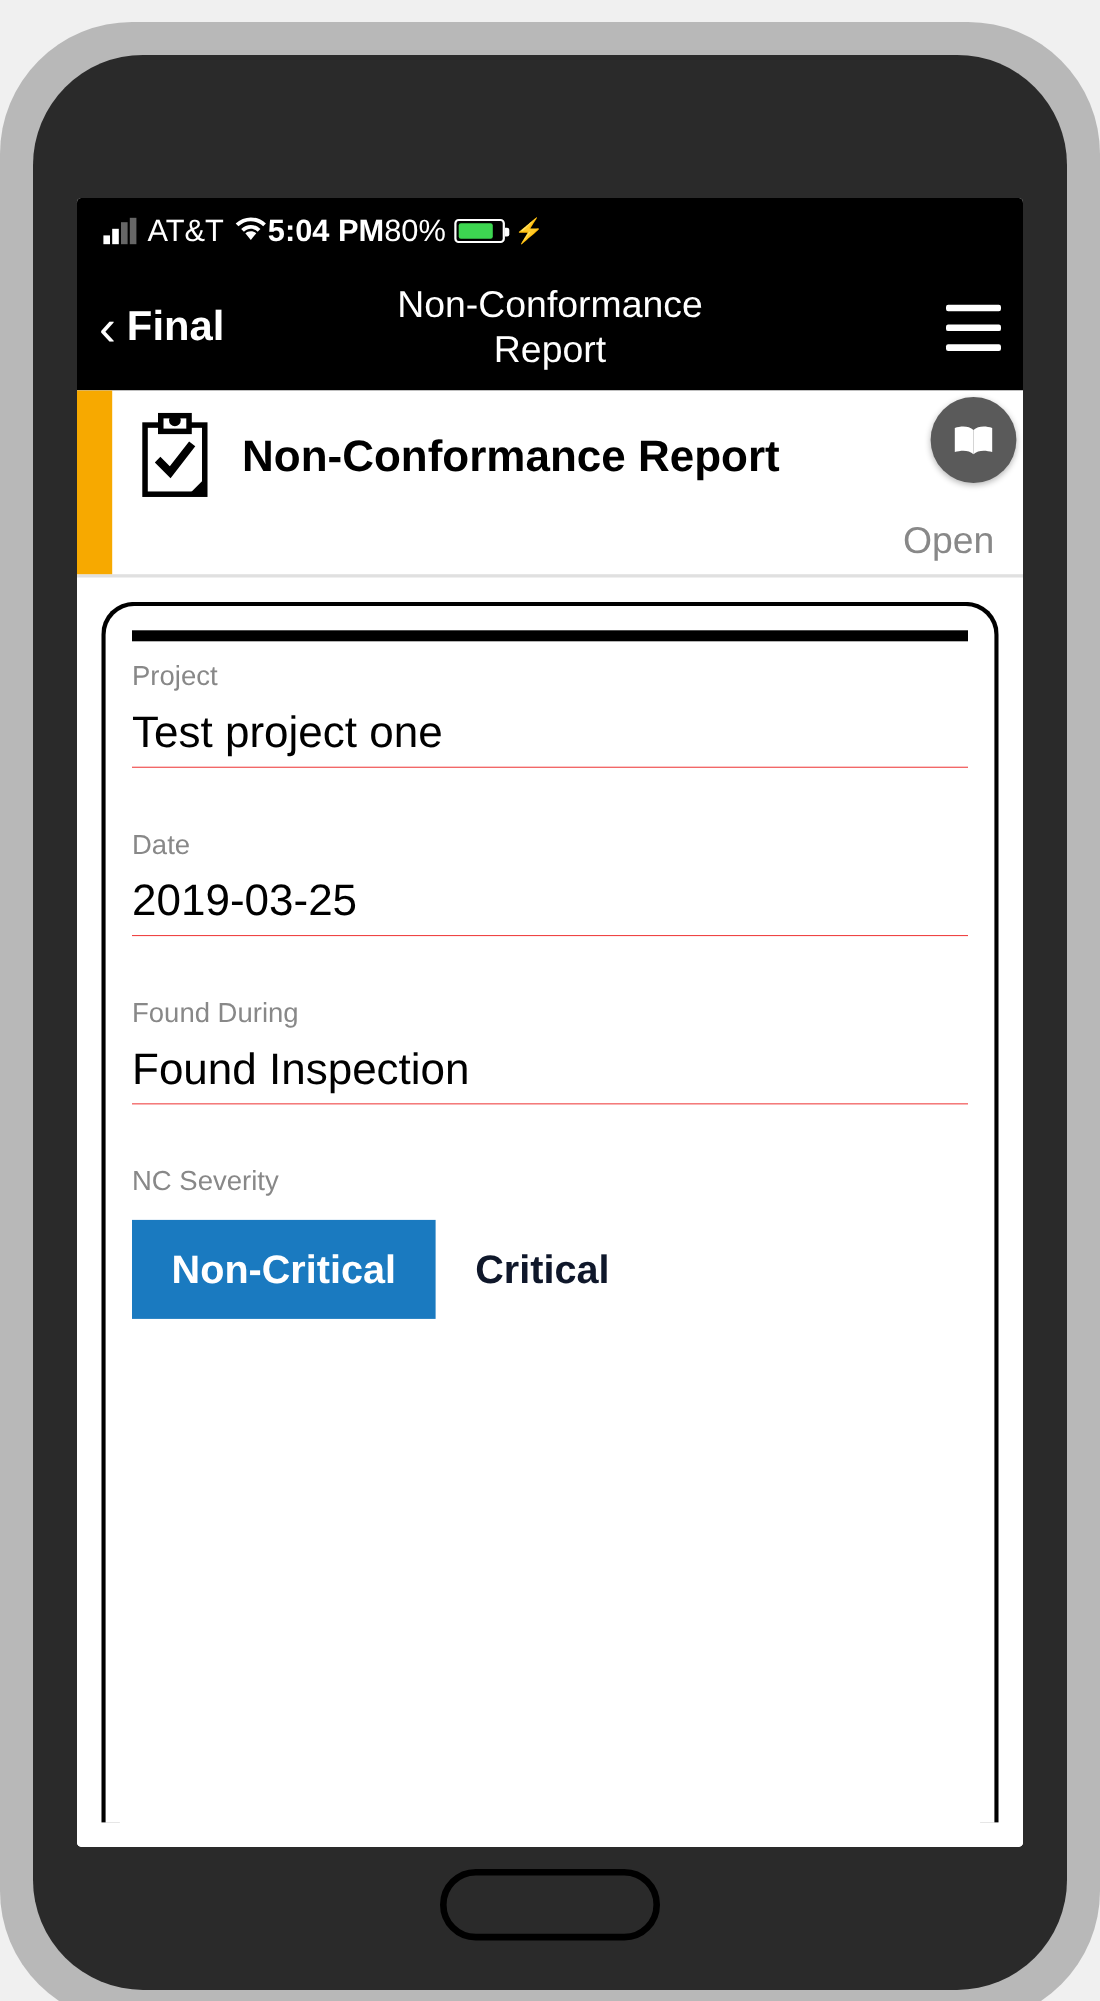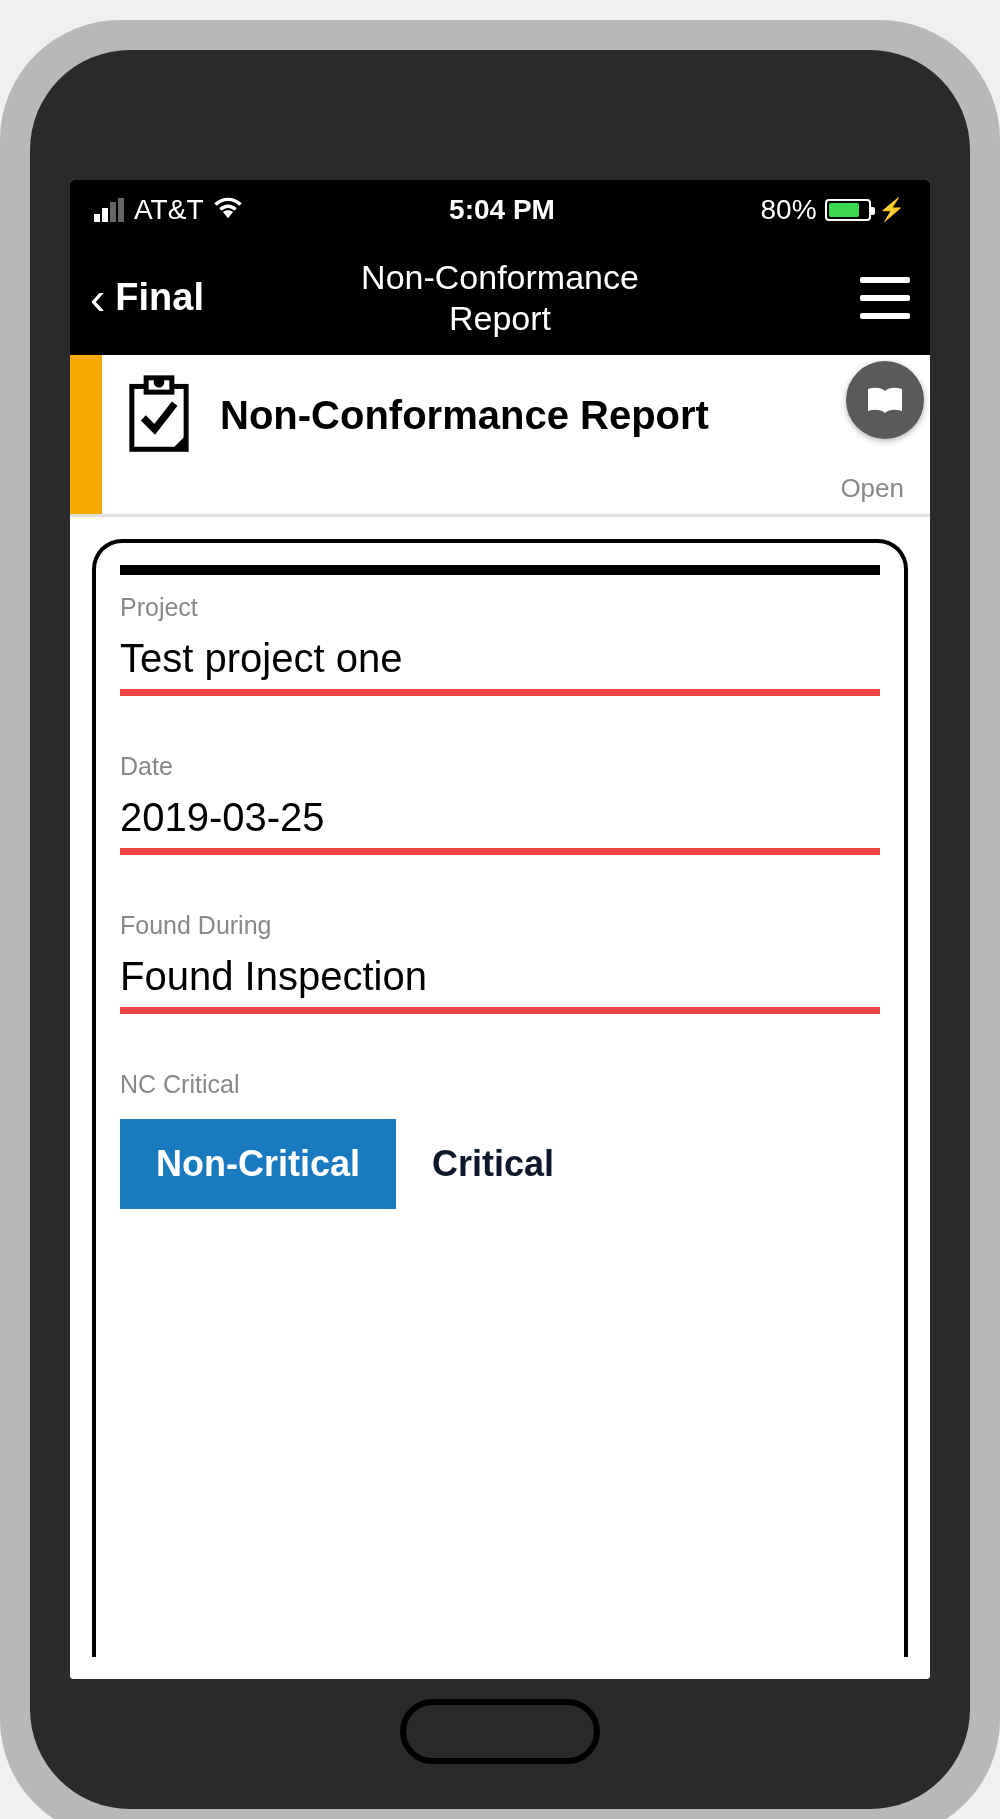--- a/index.html
+++ b/index.html
@@ -93,21 +93,21 @@
       flex-direction: column;
       border-radius: 4px;
     }
 
     
     .status-bar {
       background: #000;
       height: 60px;
       display: flex;
       align-items: center;
-      justify-content: space-between;
+      justify-content: flex-start;
       padding: 2px 24px;
       color: #fff;
       font-size: 28px;
     }
 
     .status-left {
       display: flex;
       align-items: center;
       gap: 10px;
     }
@@ -276,21 +276,21 @@
       background: #5a5a5a;
       display: flex;
       align-items: center;
       justify-content: center;
       box-shadow: 0 2px 6px rgba(0,0,0,0.3);
     }
 
     .status-row {
       text-align: right;
       color: #888;
-      font-size: 26px;
+      font-size: 34px;
       margin-top: 16px;
       padding-right: 8px;
     }
 
     
     .form-area {
       flex: 1;
       padding: 22px;
       background: #fff;
       overflow: hidden;
@@ -322,21 +322,21 @@
     }
 
     .field-label {
       color: #888;
       font-size: 25px;
       margin-bottom: 14px;
     }
 
     .field-value {
       font-size: 40px;
-      border-bottom: 7px solid #ef4444;
+      border-bottom: 1px solid #ef4444;
       padding-bottom: 8px;
     }
 
     .severity-row {
       display: flex;
       margin-top: 20px;
     }
 
     .severity-btn {
       padding: 24px 36px;
@@ -450,21 +450,21 @@
             <div class="field-value">2019-03-25</div>
           </div>
 
 
           <div class="field">
             <div class="field-label">Found During</div>
             <div class="field-value">Found Inspection</div>
           </div>
 
           <div class="field" style="margin-bottom:0">
-            <div class="field-label">NC Critical</div>
+            <div class="field-label">NC Severity</div>
             <div class="severity-row">
               <button class="severity-btn selected">Non-Critical</button>
               <button class="severity-btn unselected">Critical</button>
             </div>
           </div>
 
         </div>
       </div>
 
     </div>

